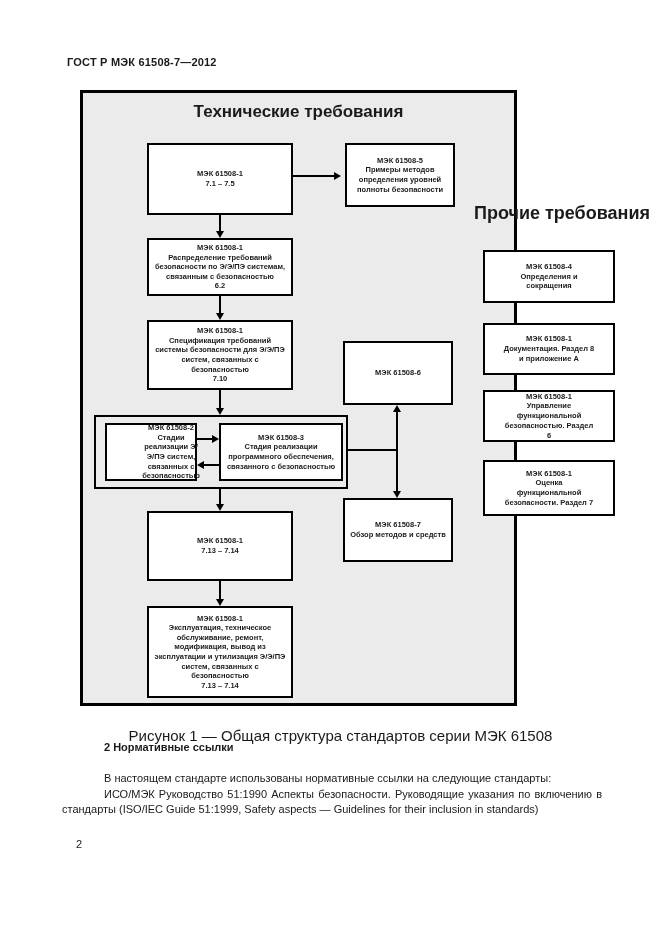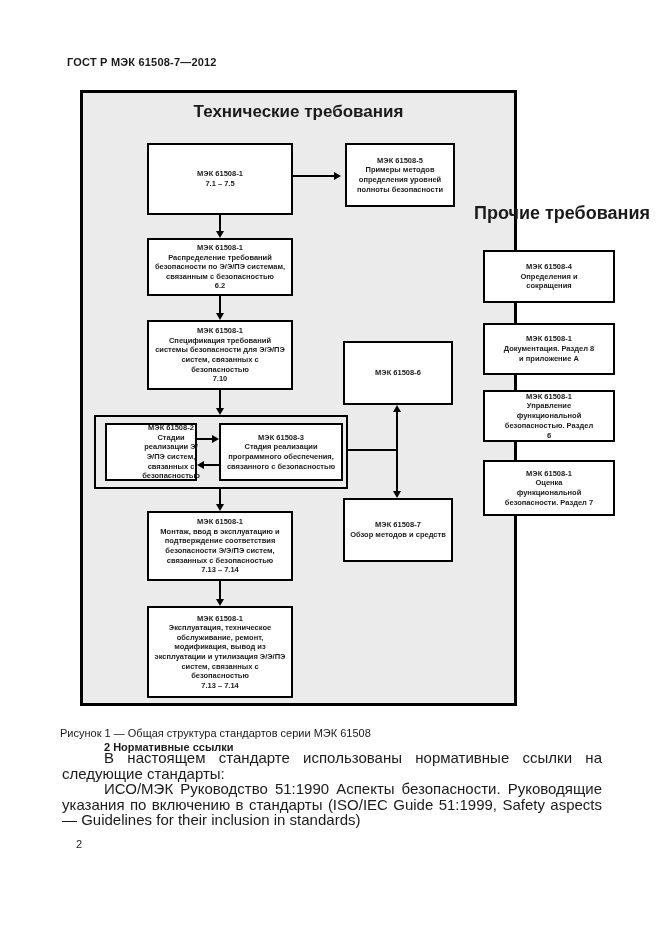--- a/index.html
+++ b/index.html
@@ -41,23 +41,23 @@
     border-left:4.5px solid transparent;border-right:4.5px solid transparent;border-top:7px solid #000;}
   .conn-plain-h{height:2px;background:#000;}
   
   .other-heading{left:466px;top:203px;font-size:18px;font-weight:bold;white-space:nowrap;margin-left:8px;}
   .obox{
     box-sizing:border-box;border:2px solid #000;background:#fff;left:483px;width:132px;
     display:flex;flex-direction:column;justify-content:center;align-items:center;
     text-align:center;font-size:7.5px;line-height:1.3;font-weight:bold;padding:2px 18px;
   }
   
-  .caption{left:60px;right:40px;top:727px;font-size:11px;}
+  .caption{left:60px;right:40px;top:727px;text-align:center;font-size:15px;}
   .sec-heading{left:104px;top:741px;font-size:11px;font-weight:bold;}
-  .bodytext{left:62px;width:540px;top:750px;font-size:15px;line-height:15.5px;text-align:justify;}
+  .bodytext{left:62px;width:540px;top:771px;font-size:11px;line-height:15.5px;text-align:justify;}
   .bodytext p{margin:0;text-indent:42px;}
   .pagenum{left:76px;top:838px;font-size:11px;}
 </style>
 </head>
 <body>
 
 <div class="abs doc-header">ГОСТ Р МЭК 61508-7—2012</div>
 
 <div class="abs diagram">
 
@@ -96,21 +96,20 @@
       <div class="bbody">Стадия реализации программного обеспечения, связанного с безопасностью</div>
     </div>
     <div class="abs conn-right" style="left:101px;top:21px;width:15px;"></div>
     <div class="abs conn-left" style="left:108px;top:47px;width:15px;"></div>
   </div>
 
   <div class="abs conn-down" style="left:136px;top:396px;height:15px;"></div>
 
   <div class="abs fbox" style="left:64px;top:418px;width:146px;height:70px;">
     <div class="bcode">МЭК 61508-1</div>
-    <div class="bbody">Монтаж, ввод в эксплуатацию и подтверждение соответствия безопасности Э/Э/ПЭ систем, связанных с безопасностью</div>
     <div class="bref">7.13 – 7.14</div>
   </div>
 
   <div class="abs conn-down" style="left:136px;top:488px;height:18px;"></div>
 
   <div class="abs fbox" style="left:64px;top:513px;width:146px;height:92px;">
     <div class="bcode">МЭК 61508-1</div>
     <div class="bbody">Эксплуатация, техническое обслуживание, ремонт, модификация, вывод из эксплуатации и утилизация Э/Э/ПЭ систем, связанных с безопасностью</div>
     <div class="bref">7.13 – 7.14</div>
   </div>

